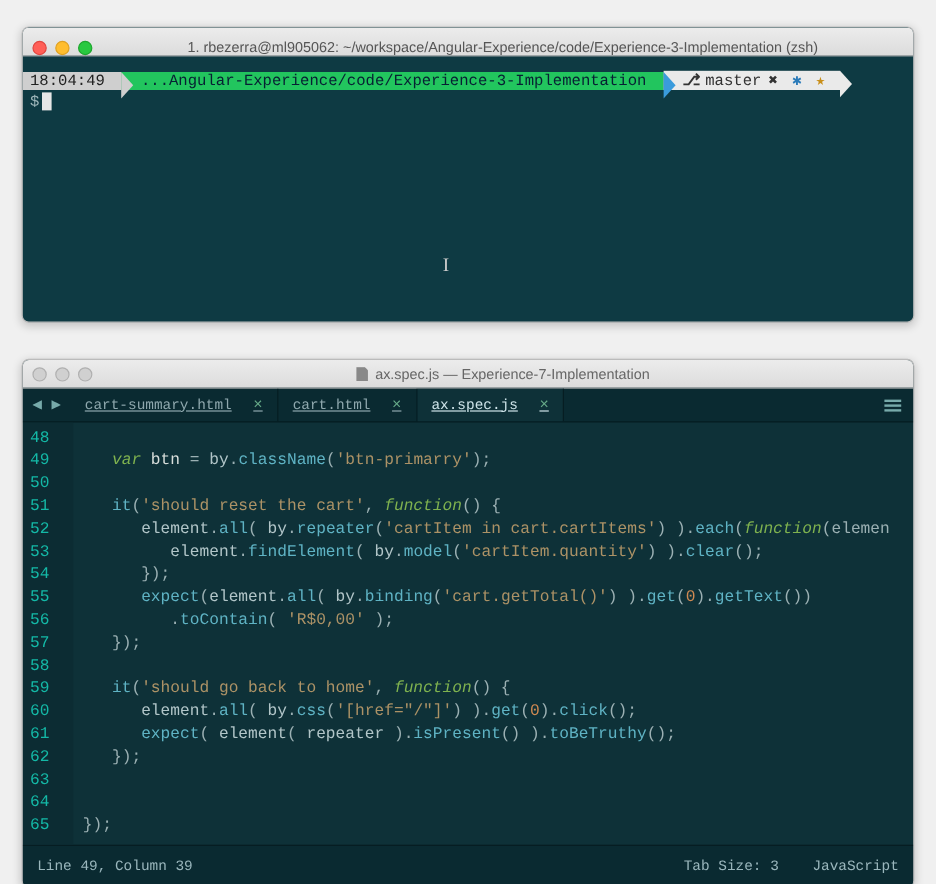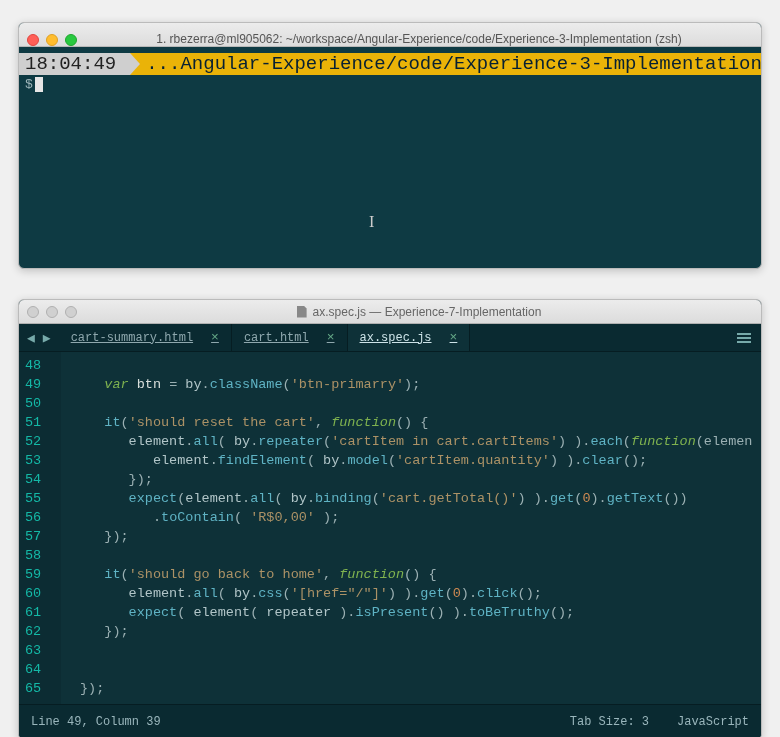--- a/index.html
+++ b/index.html
@@ -36,31 +36,31 @@
     .dot.green { background:#28c940; border:1px solid #1fa72f; }
     .dot.grey { background:#d0d0d0; border:1px solid #b0b0b0; }
     .term-title {
       flex:1; text-align:center; color:#555; font-size:12px;
       font-family: -apple-system, "Helvetica Neue", sans-serif;
       white-space: nowrap; overflow: hidden; text-overflow: ellipsis;
     }
     .term-body { height: 215px; position: relative; }
     .prompt-row {
       height: 22px;
-      display:flex; align-items:flex-start;
-      font-size: 19px;
+      display:flex; align-items:flex-end;
+      font-size: 13px;
       margin-top: 6px;
     }
     .seg {
       display:flex; align-items:center;
       padding: 0 8px;
       position: relative;
     }
     .seg-time { background:#cfcfcf; color:#222; padding-left:6px; padding-right:14px; }
-    .seg-path { background:#eab308; color:#072033; padding-left:16px; padding-right:14px; flex:0 0 auto; }
+    .seg-path { background:#22c55e; color:#072033; padding-left:16px; padding-right:14px; flex:0 0 auto; }
     .seg-branch { background:#eaeaea; color:#333; padding-left:16px; padding-right:10px; }
     .seg::after {
       content:""; position:absolute; right:-10px; top:0;
       border-top:11px solid transparent;
       border-bottom:11px solid transparent;
       z-index:1;
     }
     .seg-time::after { border-left:10px solid #cfcfcf; }
     .seg-path::after { border-left:10px solid #3a9bdc; }
     .seg-branch::after { border-left:10px solid #eaeaea; }
@@ -126,21 +126,21 @@
       height: 352px;
       overflow:hidden;
     }
     .gutter {
       background:#0c2c33; color:#14b8a6;
       text-align:left; padding:4px 10px 4px 6px;
       user-select:none; width:42px;
     }
     .code {
       padding:4px 0 4px 8px; color:#cdd8da;
-      white-space:pre; overflow:hidden; flex:1;margin-left:11px;
+      white-space:pre; overflow:hidden; flex:1;
     }
     
     .kw   { color:#7fb24f; font-style: italic;}      
     .id   { color:#d9dfdc; }
     .obj  { color:#b1c5c8; }
     .func { color:#5fb3c4; }
     .str  { color:#ac9266; }
     .num  { color:#d08a52; }
     .punc { color:#9bb0b3; }
     .dot  { color:#9bb0b3; }

